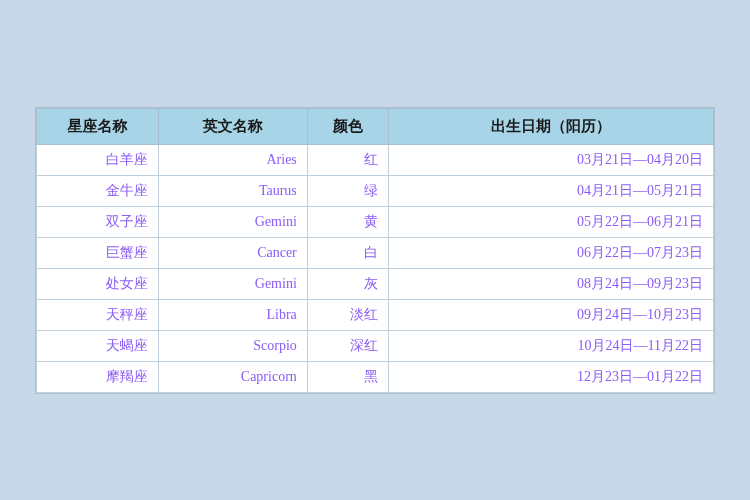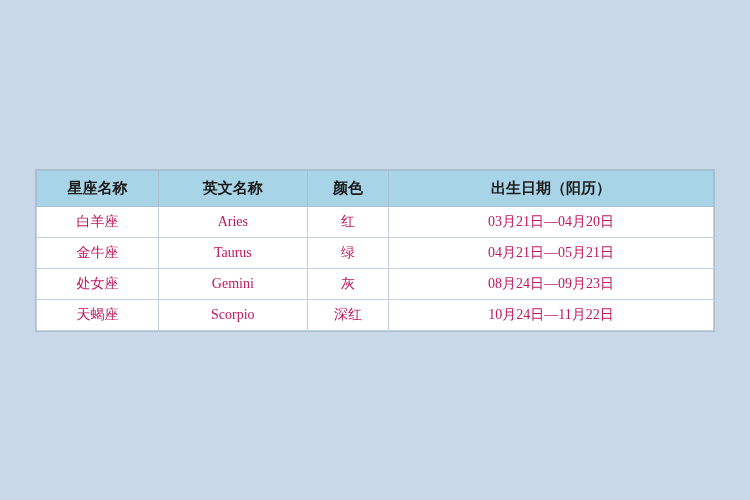--- a/index.html
+++ b/index.html
@@ -42,23 +42,23 @@
       color: #1a1a1a;
     }
 
     tbody tr {
       background-color: #ffffff;
     }
 
     tbody td {
       border: 1px solid #c0d0dc;
       padding: 6px 10px;
-      text-align: center;
+      text-align: right;
       font-size: 14px;
-      color: #be185d;
+      color: #8b5cf6;
     }
 
     .col-zh { width: 18%; }
     .col-en { width: 22%; }
     .col-color { width: 12%; }
     .col-date { width: 48%; }
   </style>
 </head>
 <body>
 
@@ -79,26 +79,50 @@
           <td>红</td>
           <td>03月21日—04月20日</td>
         </tr>
         <tr>
           <td>金牛座</td>
           <td>Taurus</td>
           <td>绿</td>
           <td>04月21日—05月21日</td>
         </tr>
         <tr>
+          <td>双子座</td>
+          <td>Gemini</td>
+          <td>黄</td>
+          <td>05月22日—06月21日</td>
+        </tr>
+        <tr>
+          <td>巨蟹座</td>
+          <td>Cancer</td>
+          <td>白</td>
+          <td>06月22日—07月23日</td>
+        </tr>
+        <tr>
           <td>处女座</td>
           <td>Gemini</td>
           <td>灰</td>
           <td>08月24日—09月23日</td>
+        </tr>
+        <tr>
+          <td>天秤座</td>
+          <td>Libra</td>
+          <td>淡红</td>
+          <td>09月24日—10月23日</td>
         </tr>
         <tr>
           <td>天蝎座</td>
           <td>Scorpio</td>
           <td>深红</td>
           <td>10月24日—11月22日</td>
         </tr>
+        <tr>
+          <td>摩羯座</td>
+          <td>Capricorn</td>
+          <td>黑</td>
+          <td>12月23日—01月22日</td>
+        </tr>
       </tbody>
   </table>
 </div>
 
 </body></html>

